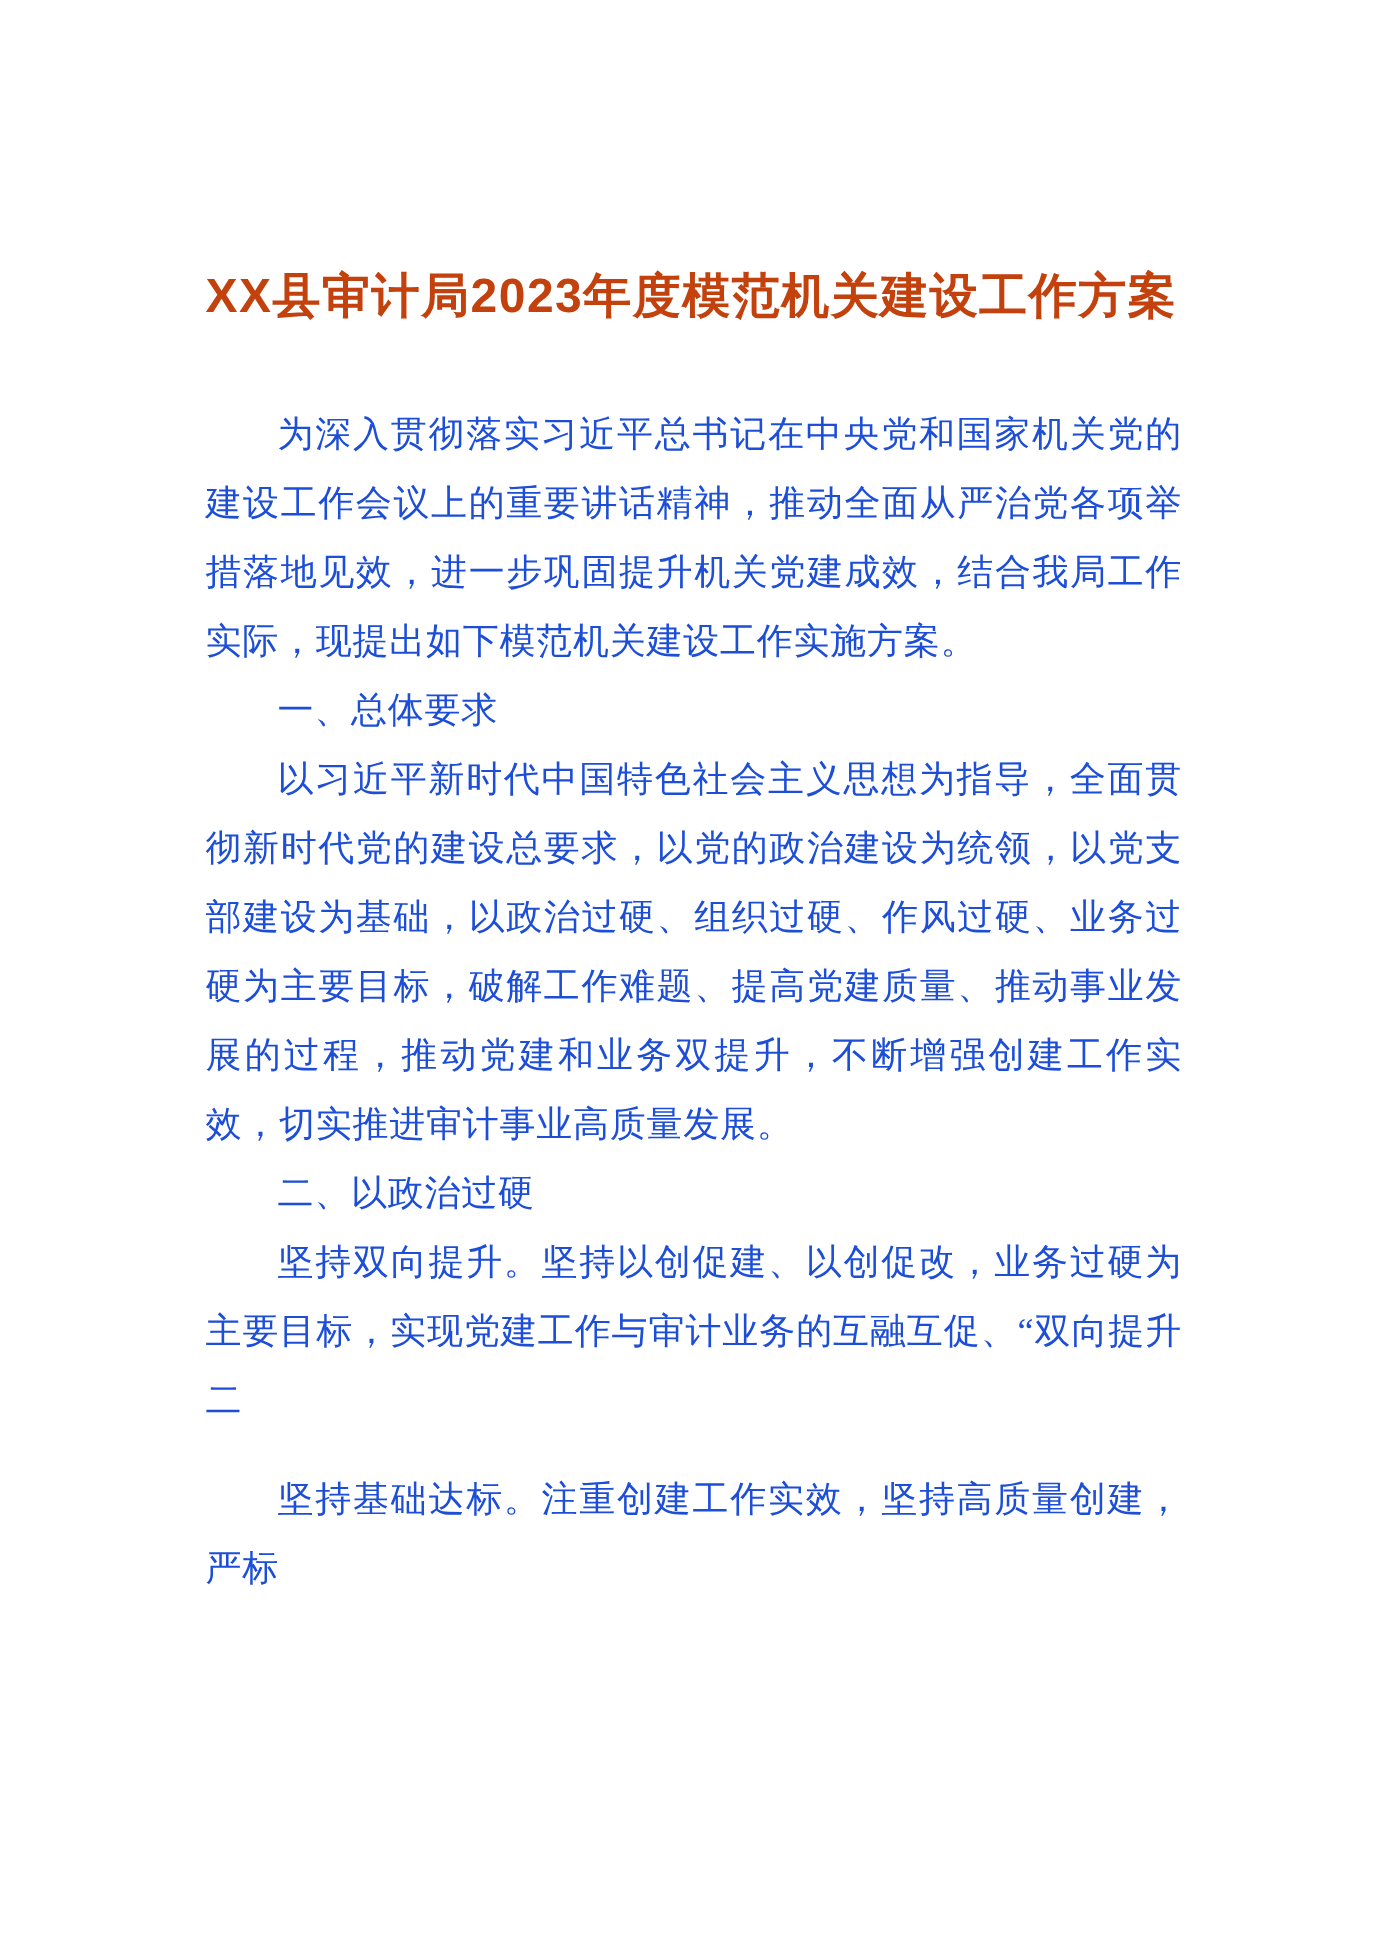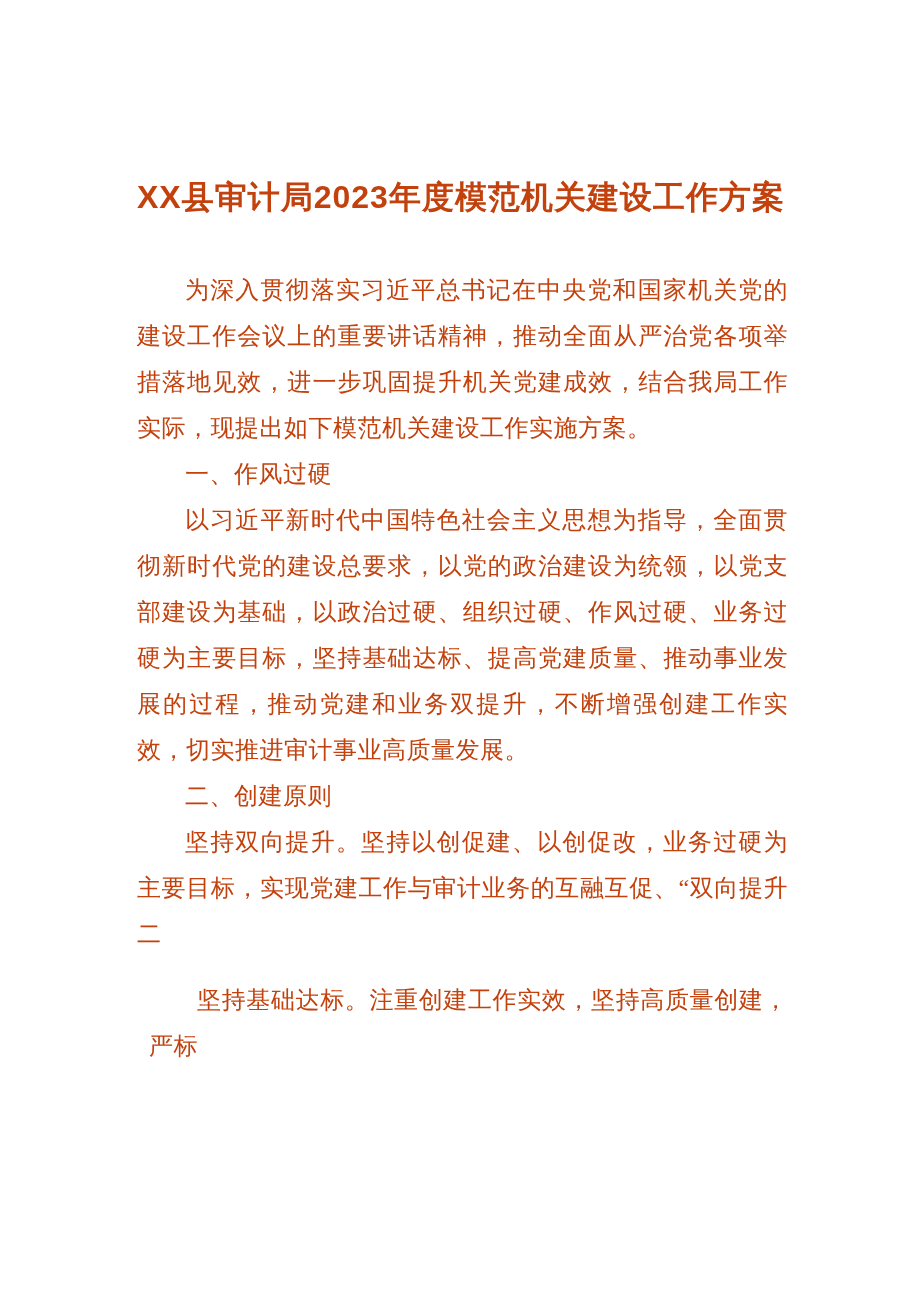--- a/index.html
+++ b/index.html
@@ -26,41 +26,40 @@
     text-align: left;
     color: #c2410c;
     white-space: nowrap;
   }
   .para {
     margin: 0;
     font-family: "Liberation Serif", "DejaVu Serif", serif;
     font-size: 24px;
     line-height: 46px;
     letter-spacing: 0.5px;
-    color: #c2410c;
+    color: #1d4ed8;
     text-align: justify;
     text-justify: inter-ideograph;
     text-indent: 2em;
   }
   .para.space-before {
     margin-top: 20px;
-    margin-left: 12px;
   }
 </style>
 </head>
 <body>
 
 <div class="page">
   <h1 class="doc-title"><span>XX县审计局2023年度模范机关建设工作方案</span></h1>
 
   <p class="para">为深入贯彻落实习近平总书记在中央党和国家机关党的建设工作会议上的重要讲话精神，推动全面从严治党各项举措落地见效，进一步巩固提升机关党建成效，结合我局工作实际，现提出如下模范机关建设工作实施方案。</p>
 
-  <p class="para">一、作风过硬</p>
+  <p class="para">一、总体要求</p>
 
-  <p class="para">以习近平新时代中国特色社会主义思想为指导，全面贯彻新时代党的建设总要求，以党的政治建设为统领，以党支部建设为基础，以政治过硬、组织过硬、作风过硬、业务过硬为主要目标，坚持基础达标、提高党建质量、推动事业发展的过程，推动党建和业务双提升，不断增强创建工作实效，切实推进审计事业高质量发展。</p>
+  <p class="para">以习近平新时代中国特色社会主义思想为指导，全面贯彻新时代党的建设总要求，以党的政治建设为统领，以党支部建设为基础，以政治过硬、组织过硬、作风过硬、业务过硬为主要目标，破解工作难题、提高党建质量、推动事业发展的过程，推动党建和业务双提升，不断增强创建工作实效，切实推进审计事业高质量发展。</p>
 
-  <p class="para">二、创建原则</p>
+  <p class="para">二、以政治过硬</p>
 
 
   <p class="para">坚持双向提升。坚持以创促建、以创促改，业务过硬为主要目标，实现党建工作与审计业务的互融互促、“双向提升二</p>
 
   <p class="para space-before">坚持基础达标。注重创建工作实效，坚持高质量创建，严标</p>
 </div>
 
 </body></html>

